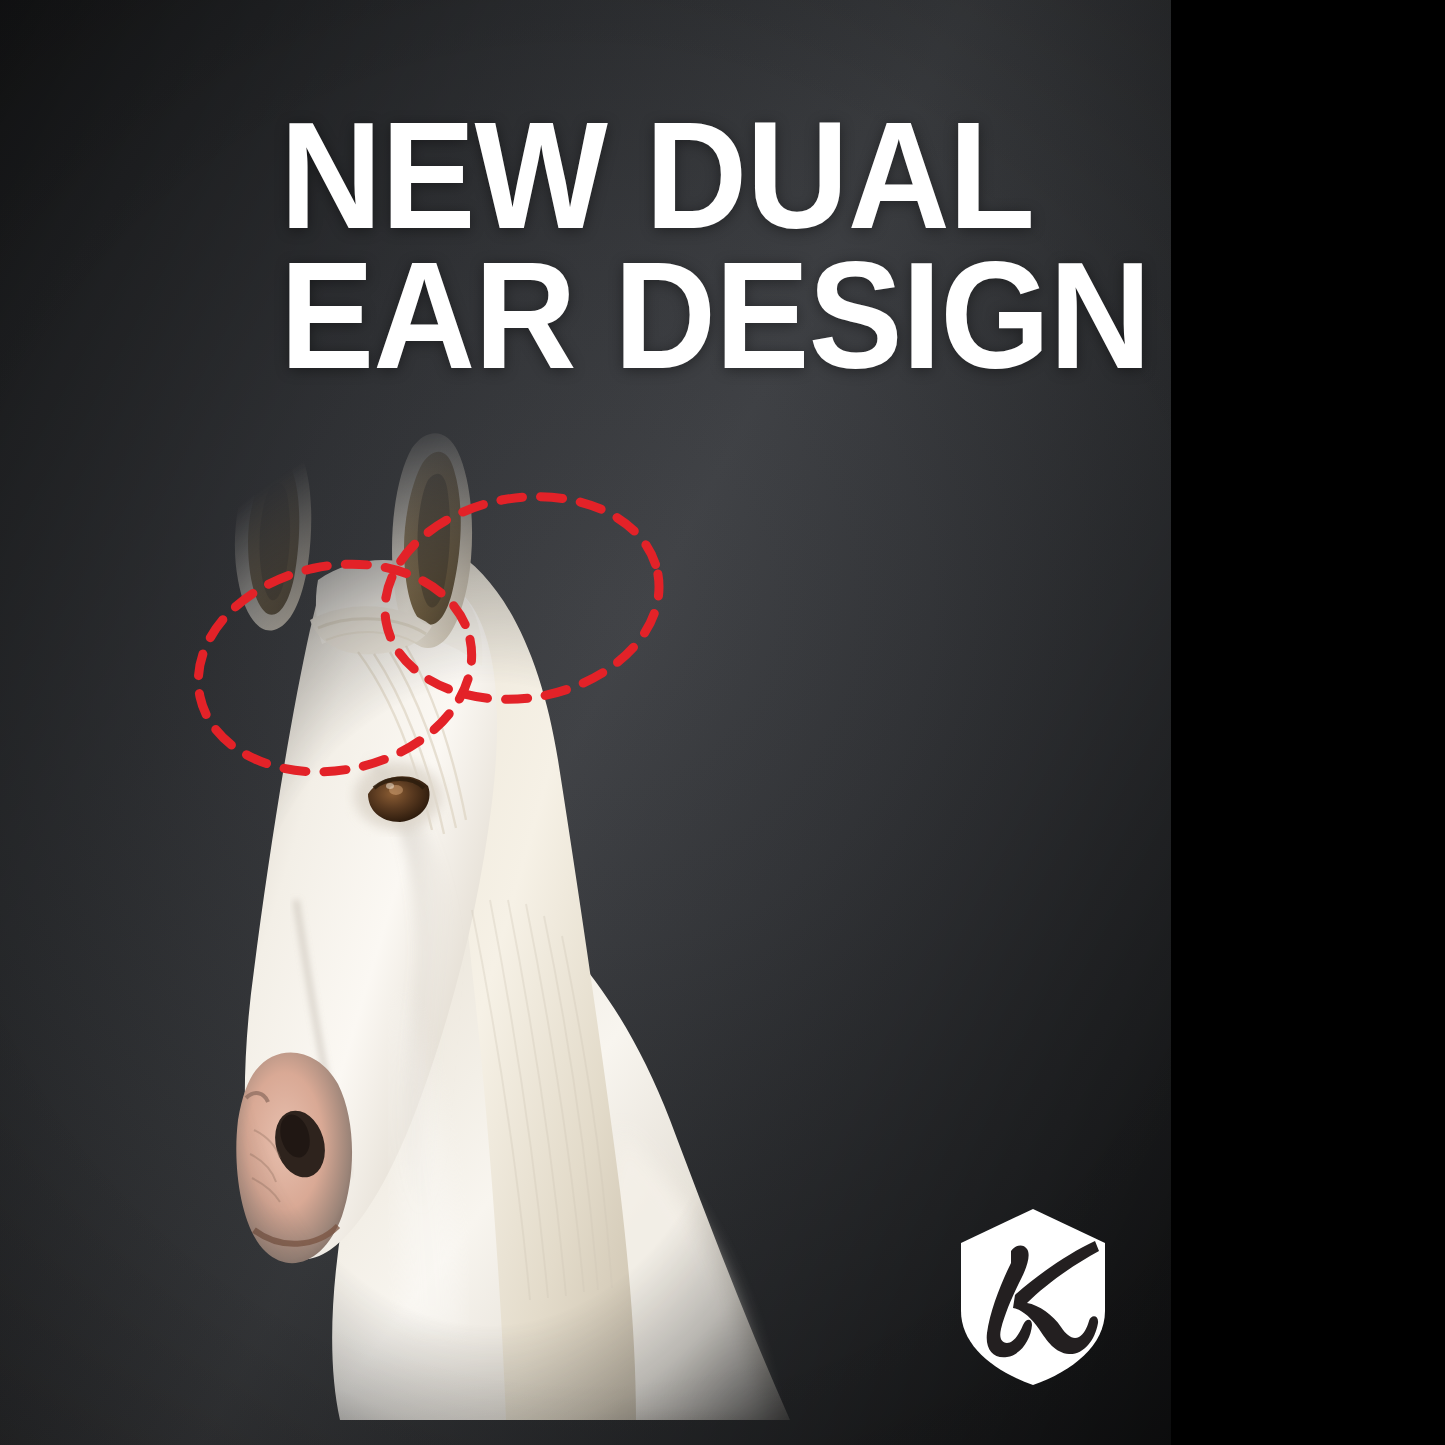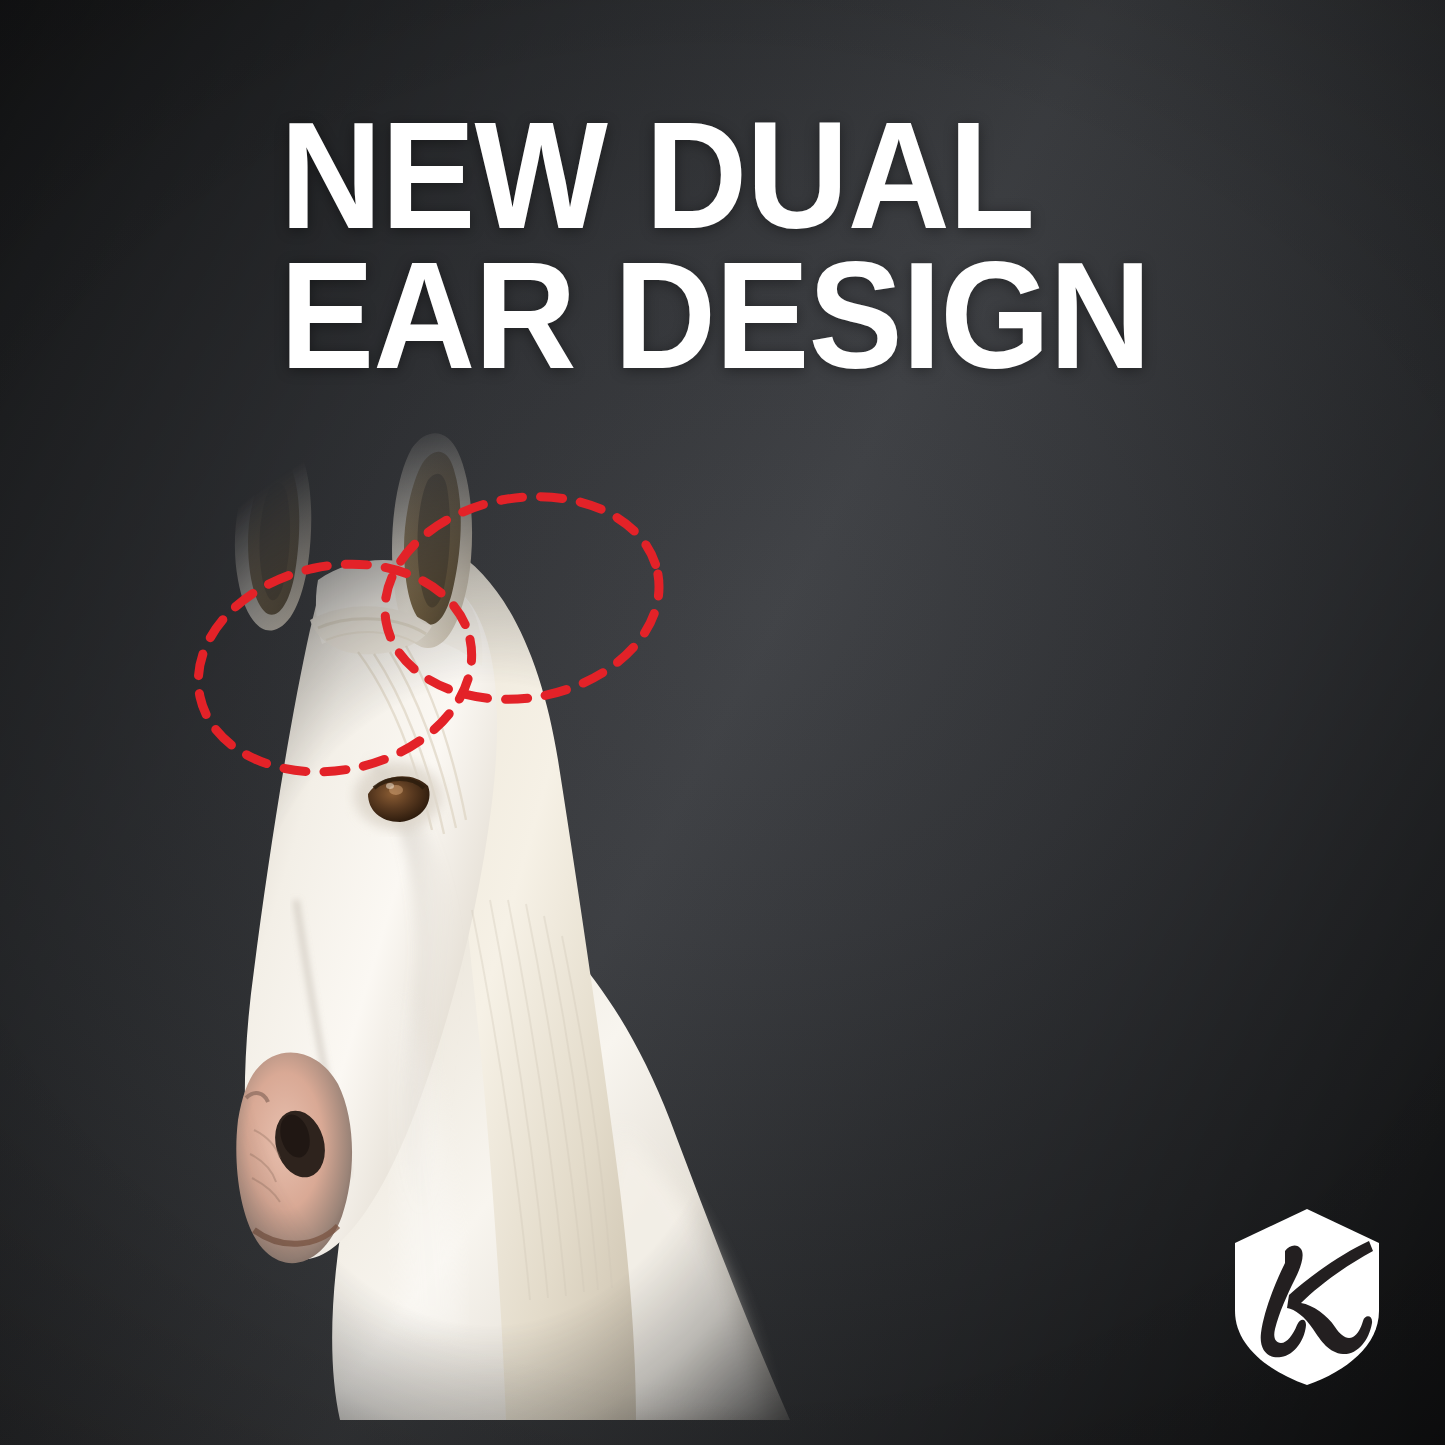--- a/index.html
+++ b/index.html
@@ -3,21 +3,21 @@
 <meta charset="utf-8">
 <title>New Dual Ear Design</title>
 <style>
   html, body {
     margin: 0;
     padding: 0;
     background: #000;
   }
   #stage {
     position: relative;
-    width: 1445px;
+    width: 1171px;
     height: 1445px;
     overflow: hidden;
     font-family: "Liberation Sans", sans-serif;
     background: #7f1d1d;
     -webkit-font-smoothing: antialiased;
   }
 
   
   .bg-base {
     position: absolute;

